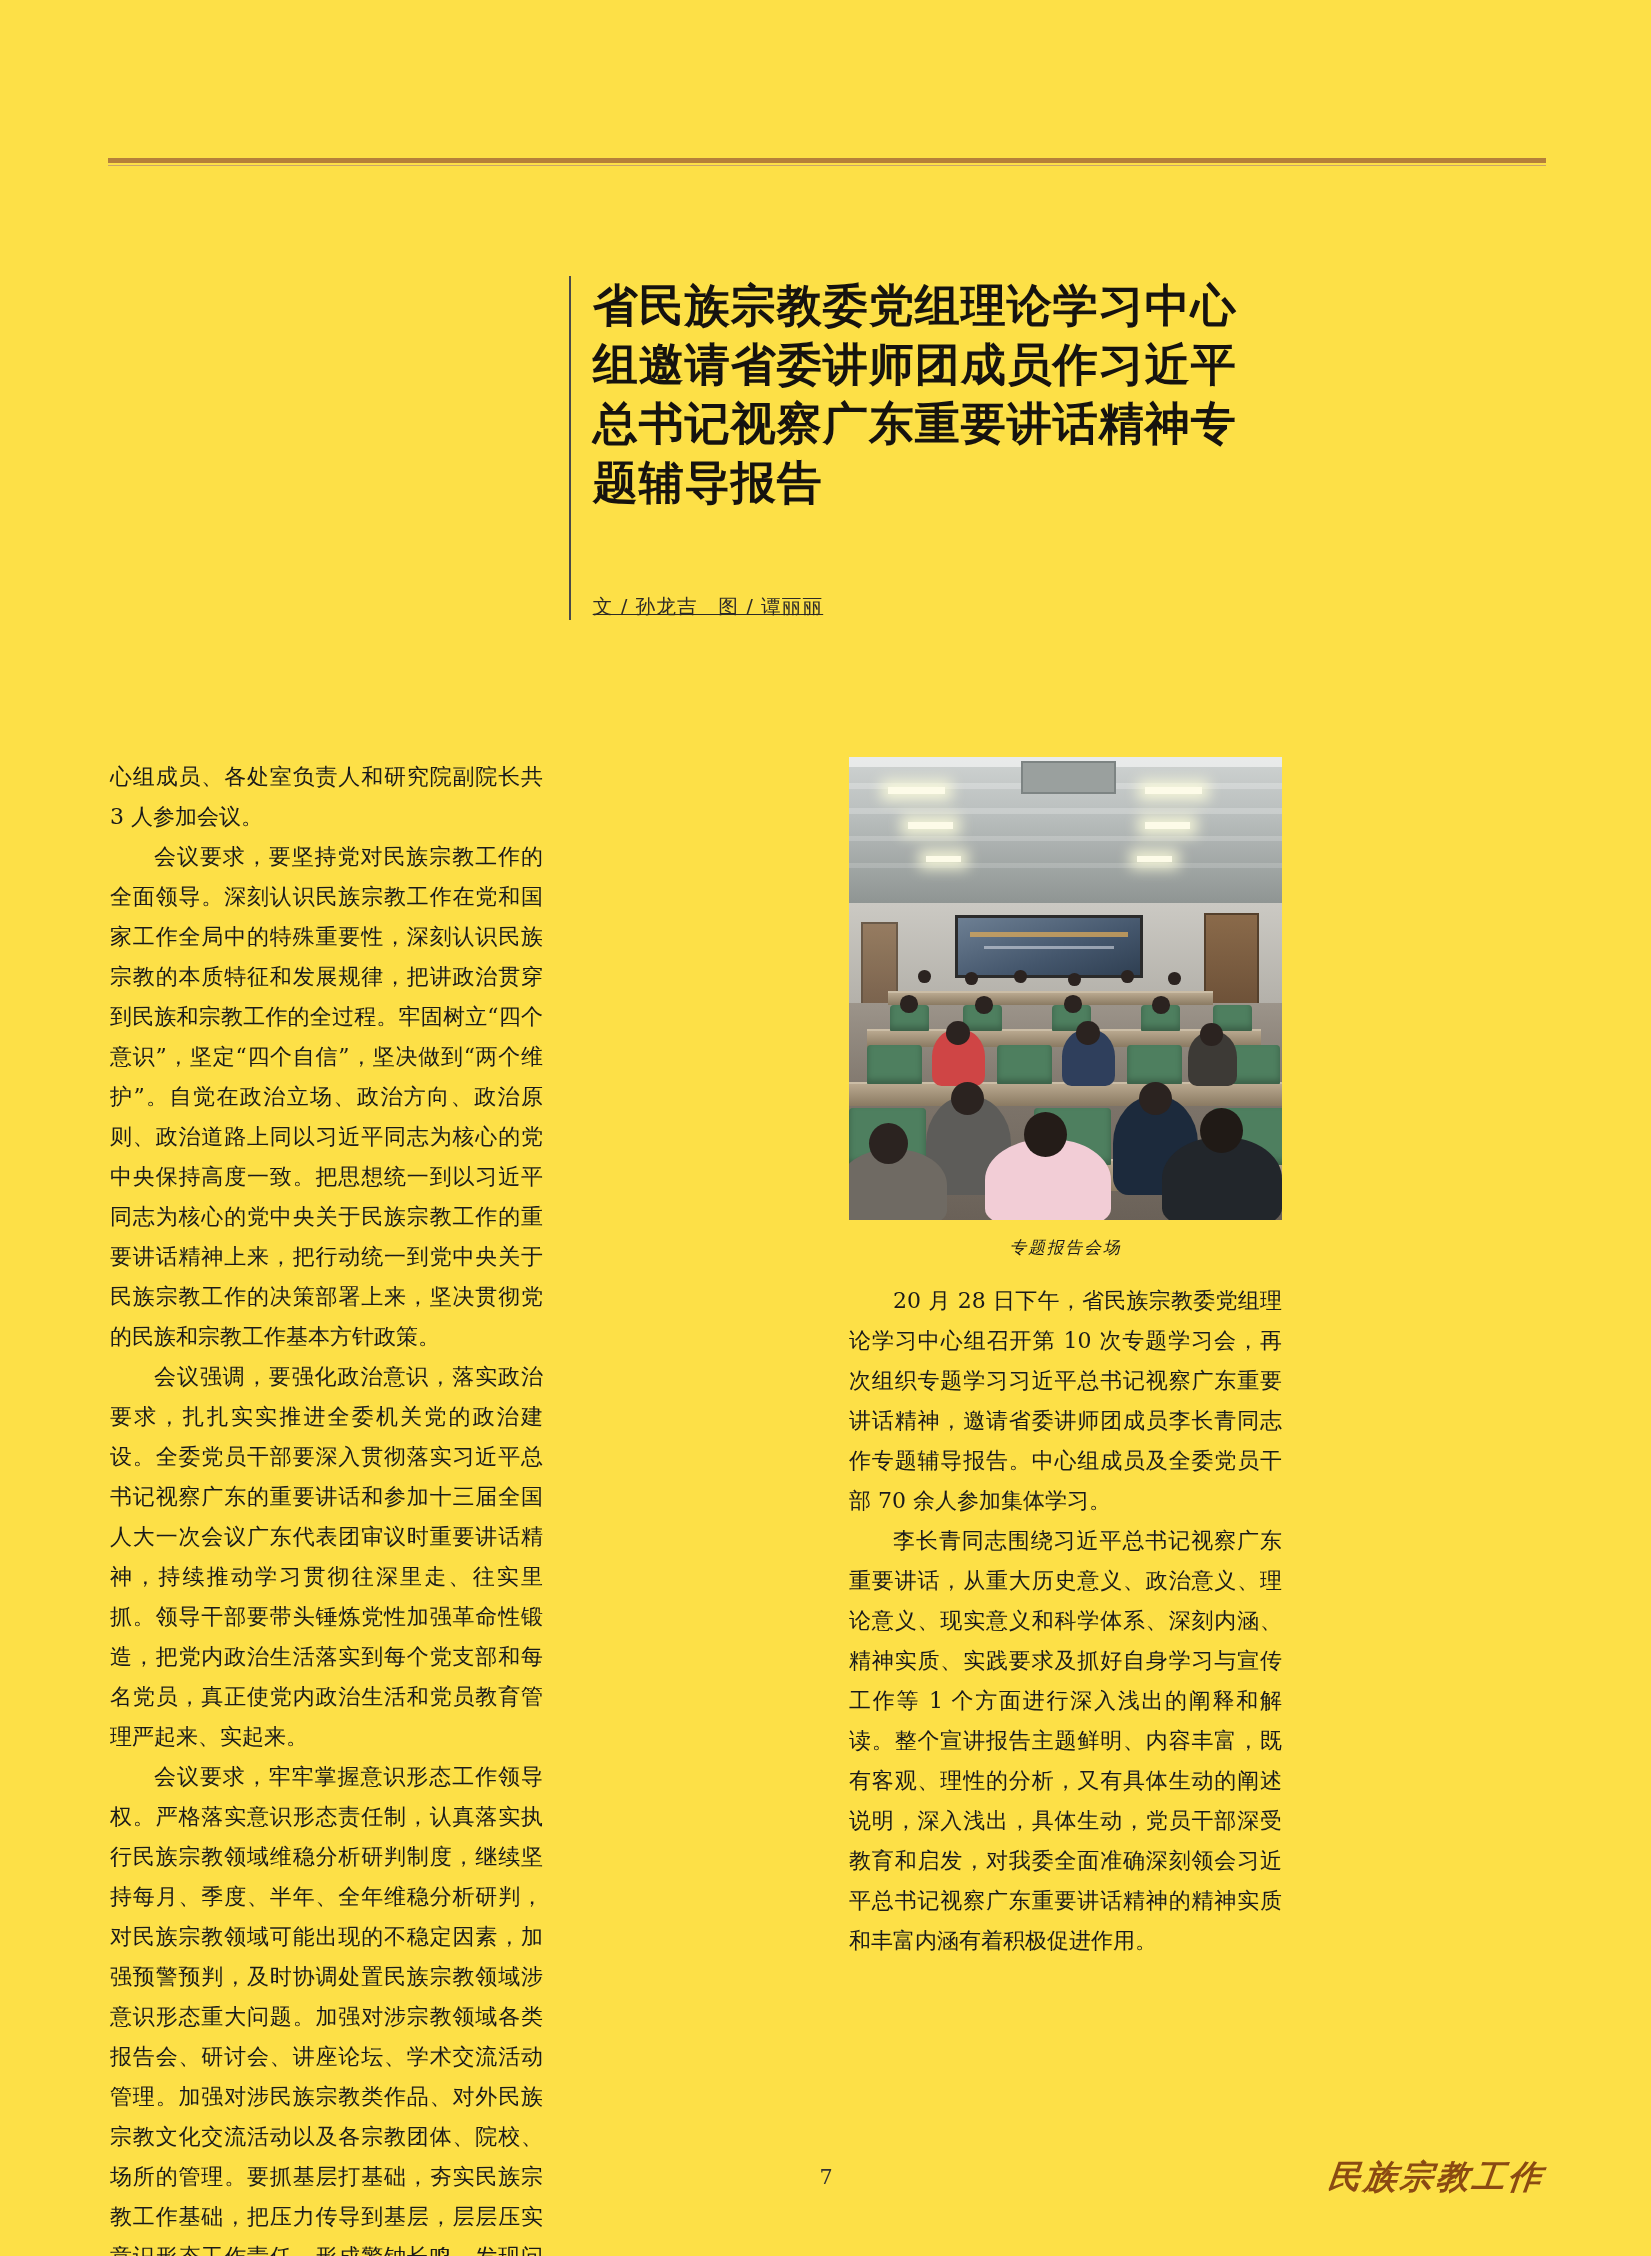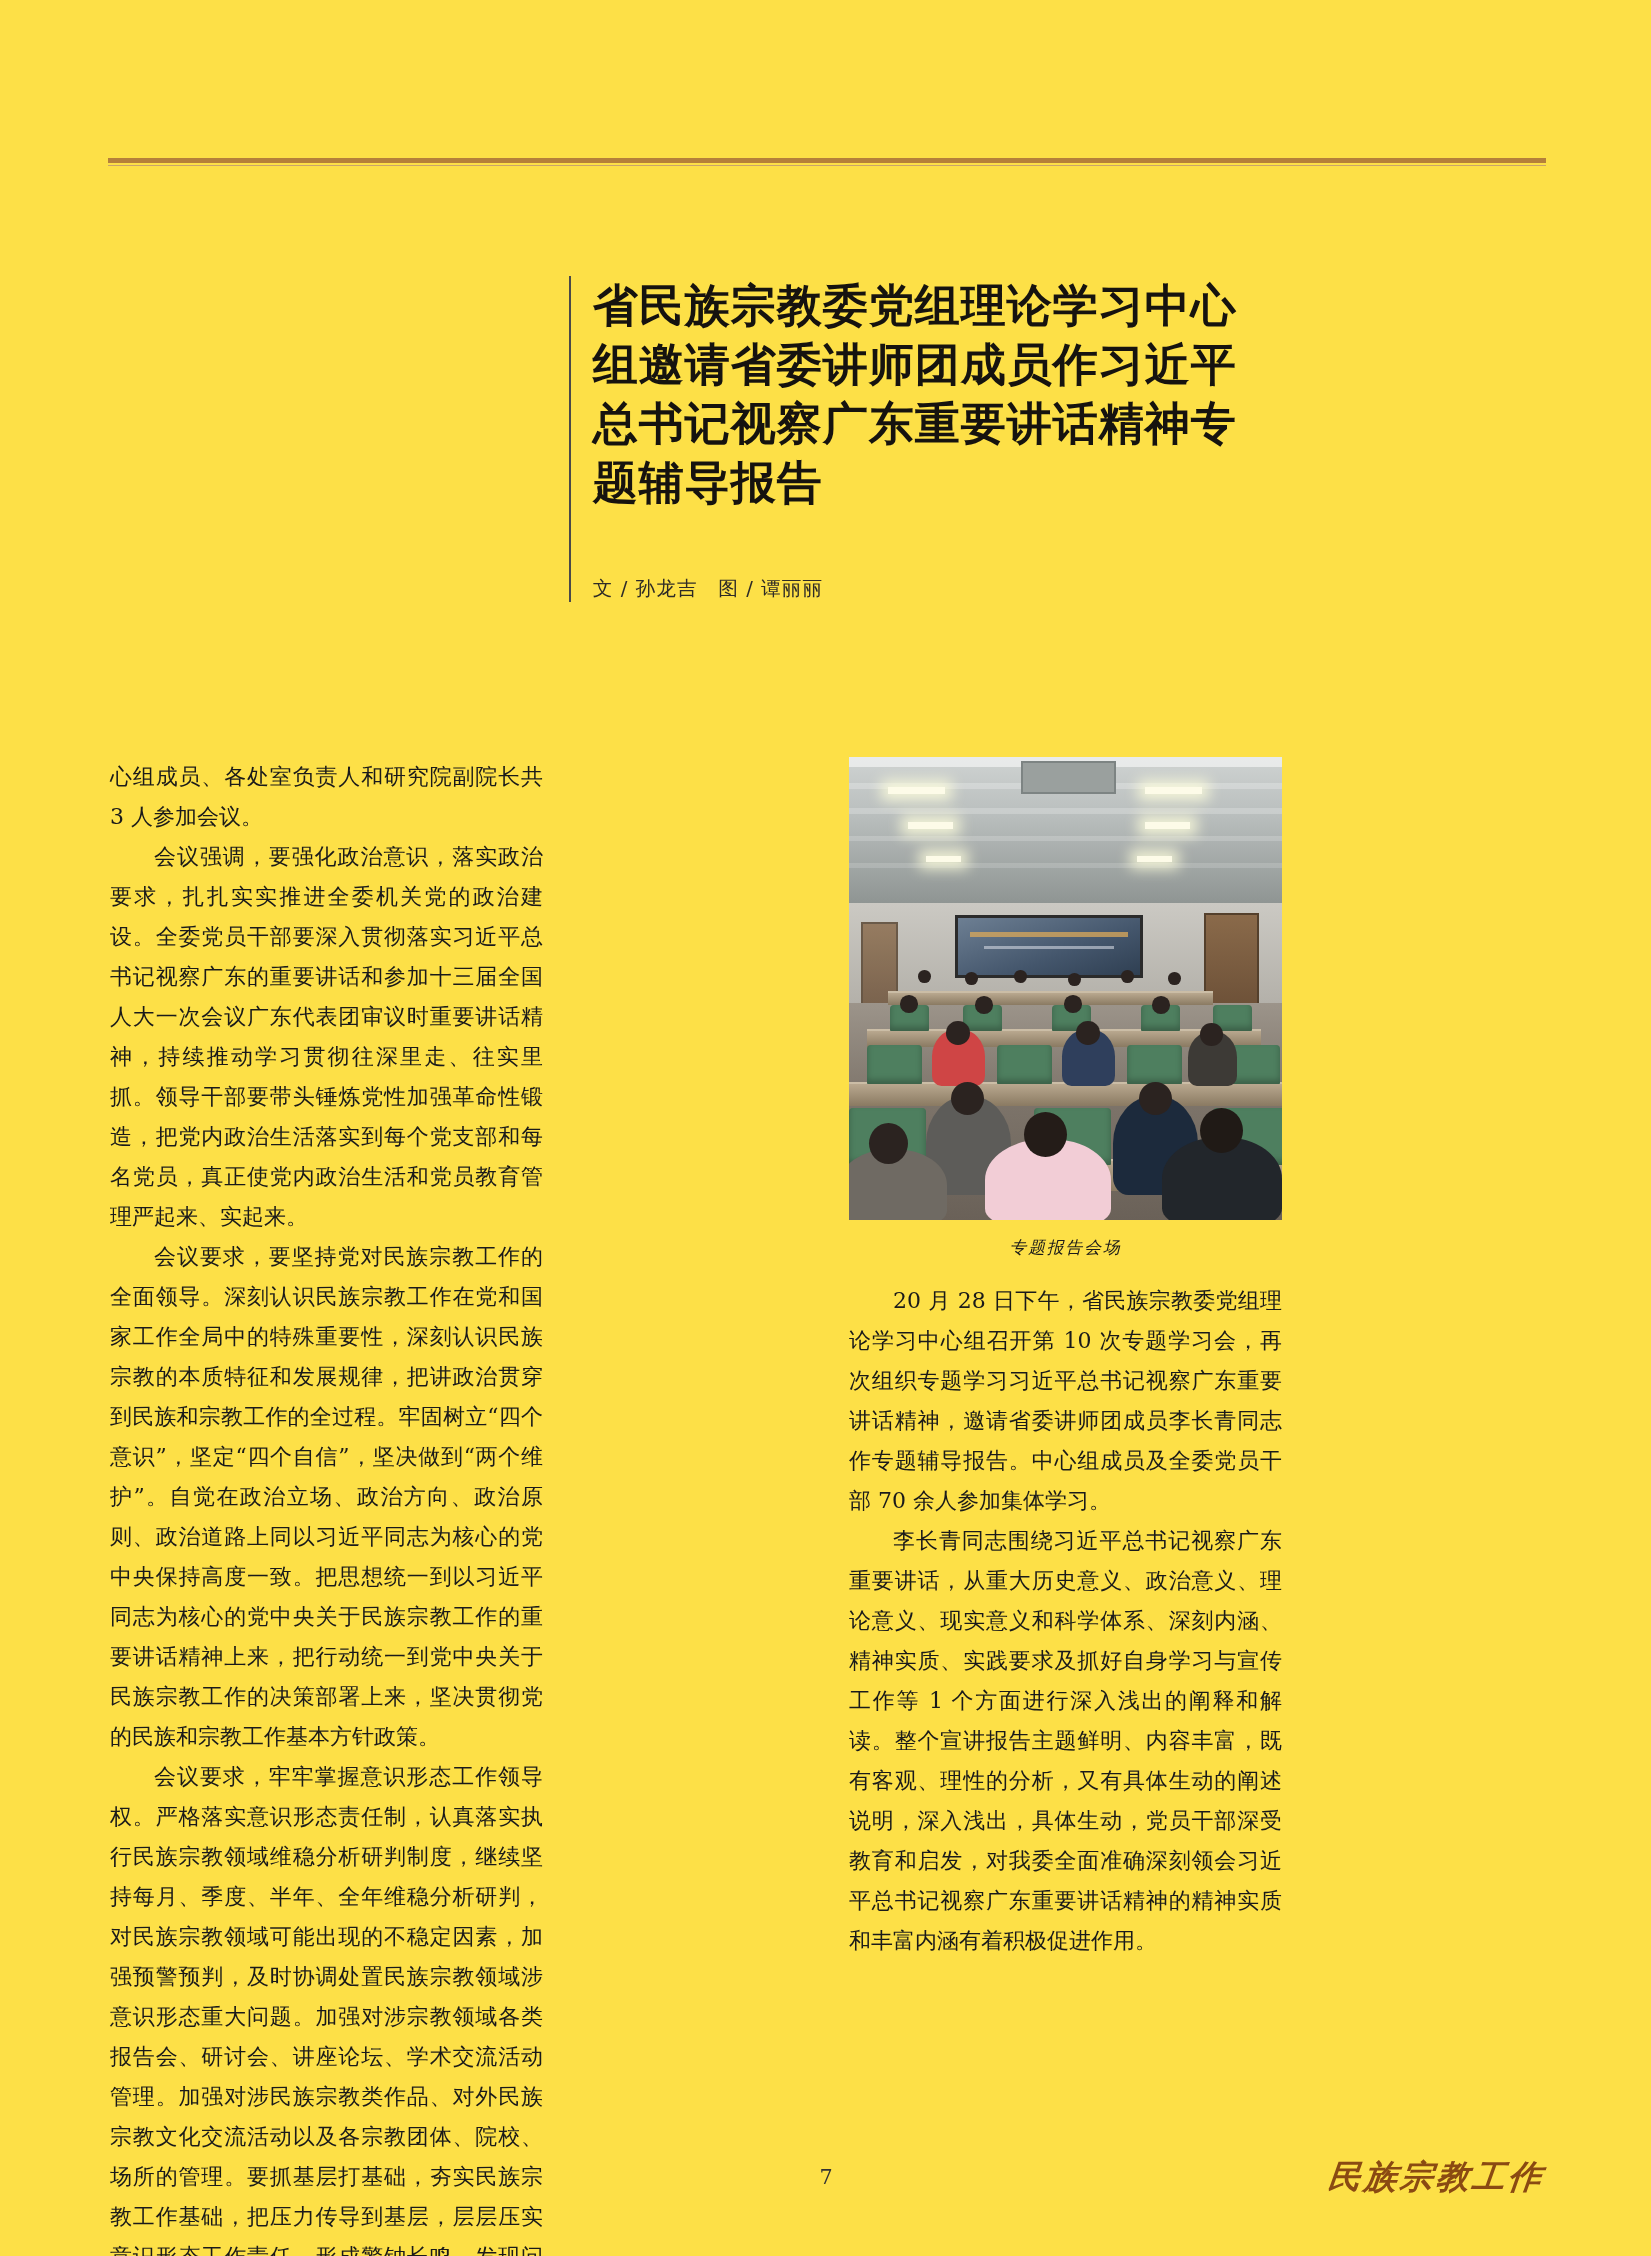--- a/index.html
+++ b/index.html
@@ -52,25 +52,26 @@
     font-family: "DejaVu Serif", "Liberation Serif", serif;
     font-weight: bold;
     font-size: 45px;
     line-height: 59px;
     letter-spacing: 1px;
     color: #16130f;
     margin: 0;
     max-width: 680px;
   }
   .byline {
-    margin-top: 63px;
+    margin-top: 81px;
     font-family: "DejaVu Sans", "Liberation Sans", sans-serif;
     font-size: 19.7px;
     color: #2e2b27;
     letter-spacing: 1px;
+    text-decoration: underline;
   }
 
   
   .col {
     position: absolute;
     font-family: "DejaVu Serif", "Liberation Serif", serif;
     font-size: 22px;
     line-height: 40px;
     color: #1a1a1a;
     text-align: justify;
@@ -291,22 +292,22 @@
       <div class="ph-head" style="left:351px;top:351px;width:43px;height:45px;background:#201a16;"></div>
       <div class="ph-person" style="left:-9.9px;top:392px;width:108px;height:75px;background:#6f6a63;"></div>
       <div class="ph-head" style="left:19.7px;top:366px;width:39px;height:41px;"></div>
     </div>
   </div>
 
   <div class="caption">专题报告会场</div>
 
   <div class="col col-left">
     <p class="noindent">心组成员、各处室负责人和研究院副院长共 3 人参加会议。</p>
+    <p>会议要求，要坚持党对民族宗教工作的全面领导。深刻认识民族宗教工作在党和国家工作全局中的特殊重要性，深刻认识民族宗教的本质特征和发展规律，把讲政治贯穿到民族和宗教工作的全过程。牢固树立“四个意识”，坚定“四个自信”，坚决做到“两个维护”。自觉在政治立场、政治方向、政治原则、政治道路上同以习近平同志为核心的党中央保持高度一致。把思想统一到以习近平同志为核心的党中央关于民族宗教工作的重要讲话精神上来，把行动统一到党中央关于民族宗教工作的决策部署上来，坚决贯彻党的民族和宗教工作基本方针政策。</p>
     <p>会议强调，要强化政治意识，落实政治要求，扎扎实实推进全委机关党的政治建设。全委党员干部要深入贯彻落实习近平总书记视察广东的重要讲话和参加十三届全国人大一次会议广东代表团审议时重要讲话精神，持续推动学习贯彻往深里走、往实里抓。领导干部要带头锤炼党性加强革命性锻造，把党内政治生活落实到每个党支部和每名党员，真正使党内政治生活和党员教育管理严起来、实起来。</p>
-    <p>会议要求，要坚持党对民族宗教工作的全面领导。深刻认识民族宗教工作在党和国家工作全局中的特殊重要性，深刻认识民族宗教的本质特征和发展规律，把讲政治贯穿到民族和宗教工作的全过程。牢固树立“四个意识”，坚定“四个自信”，坚决做到“两个维护”。自觉在政治立场、政治方向、政治原则、政治道路上同以习近平同志为核心的党中央保持高度一致。把思想统一到以习近平同志为核心的党中央关于民族宗教工作的重要讲话精神上来，把行动统一到党中央关于民族宗教工作的决策部署上来，坚决贯彻党的民族和宗教工作基本方针政策。</p>
     <p>会议要求，牢牢掌握意识形态工作领导权。严格落实意识形态责任制，认真落实执行民族宗教领域维稳分析研判制度，继续坚持每月、季度、半年、全年维稳分析研判，对民族宗教领域可能出现的不稳定因素，加强预警预判，及时协调处置民族宗教领域涉意识形态重大问题。加强对涉宗教领域各类报告会、研讨会、讲座论坛、学术交流活动管理。加强对涉民族宗教类作品、对外民族宗教文化交流活动以及各宗教团体、院校、场所的管理。要抓基层打基础，夯实民族宗教工作基础，把压力传导到基层，层层压实意识形态工作责任，形成警钟长鸣、发现问题苗头、坚决打击的工作局面。</p>
   </div>
 
   <div class="col col-right">
     <p>20 月 28 日下午，省民族宗教委党组理论学习中心组召开第 10 次专题学习会，再次组织专题学习习近平总书记视察广东重要讲话精神，邀请省委讲师团成员李长青同志作专题辅导报告。中心组成员及全委党员干部 70 余人参加集体学习。</p>
     <p>李长青同志围绕习近平总书记视察广东重要讲话，从重大历史意义、政治意义、理论意义、现实意义和科学体系、深刻内涵、精神实质、实践要求及抓好自身学习与宣传工作等 1 个方面进行深入浅出的阐释和解读。整个宣讲报告主题鲜明、内容丰富，既有客观、理性的分析，又有具体生动的阐述说明，深入浅出，具体生动，党员干部深受教育和启发，对我委全面准确深刻领会习近平总书记视察广东重要讲话精神的精神实质和丰富内涵有着积极促进作用。</p>
   </div>
 
   <div class="page-number">7</div>
   <div class="brand-mark">民族宗教工作</div>

